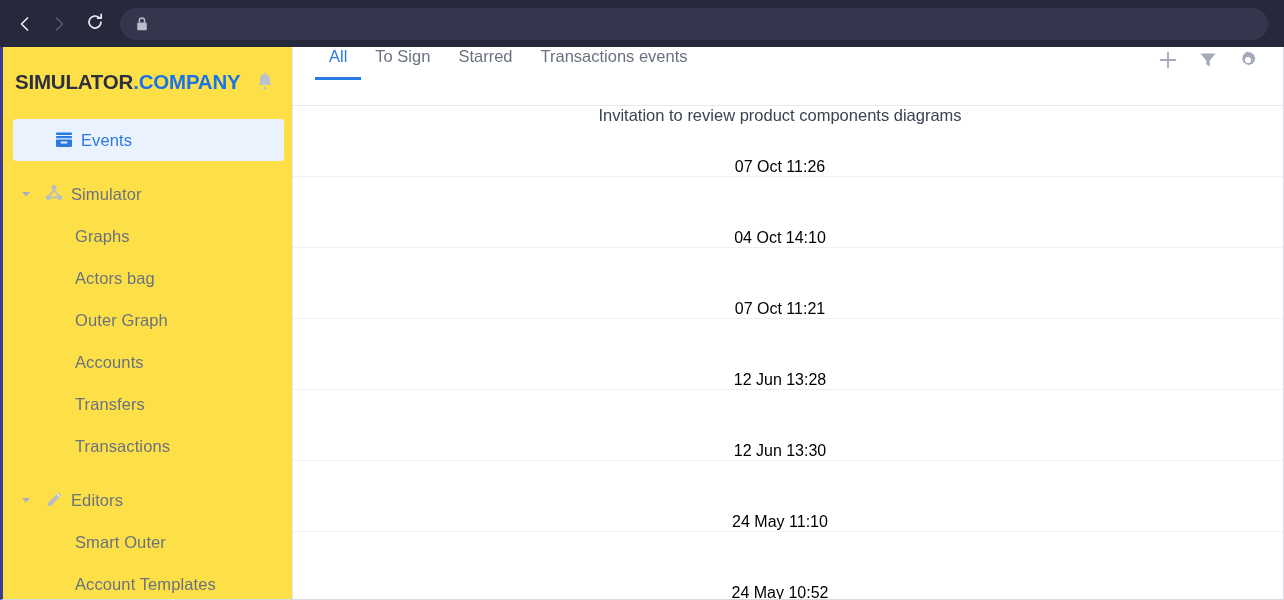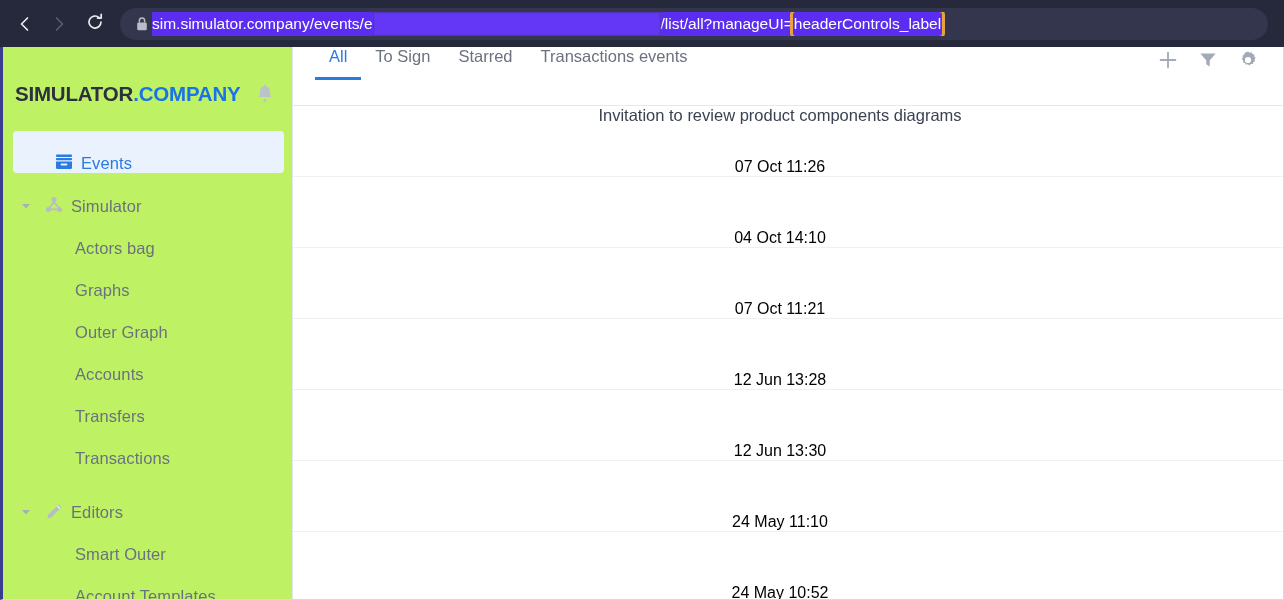--- a/index.html
+++ b/index.html
@@ -80,23 +80,23 @@
     background: #ffffff;
     border-left: 3px solid #3a3d8f;
     border-right: 1px solid #d8dadf;
     border-bottom: 1px solid #d8dadf;
   }
 
   
   .sidebar {
     width: 290px;
     flex: 0 0 290px;
-    background: #bef264;
+    background: #fde047;
     border-right: 1px solid #e3e6ea;
-    padding-top: 14px;
+    padding-top: 2px;
     overflow: hidden;
     position: relative;
   }
   .brand {
     height: 66px;
     display: flex;
     align-items: center;
     padding: 0 16px 0 12px;
   }
   .brand-text { font-size: 20.5px; font-weight: bold; letter-spacing: -0.2px; }
@@ -106,21 +106,21 @@
 
   .nav-list { padding-top: 4px; }
   .nav-item {
     height: 42px;
     display: flex;
     align-items: center;
     padding-left: 12px;
     position: relative;
   }
   .nav-item.child { padding-left: 72px; }
-  .nav-item.active { background: #eaf2fd; border-radius: 4px; margin: 0 8px 0 10px; align-items: flex-end; }
+  .nav-item.active { background: #eaf2fd; border-radius: 4px; margin: 0 8px 0 10px; }
   .nav-caret {
     width: 22px; flex: 0 0 22px;
     display: flex; align-items: center; justify-content: center;
   }
   .nav-icon {
     width: 34px; flex: 0 0 34px;
     display: flex; align-items: center; justify-content: center;
   }
   .nav-label {
     font-size: 16.5px;
@@ -222,26 +222,20 @@
     </span>
   </div>
 
   <div class="url-field">
     <span class="lock-icon">
       <svg width="14" height="16" viewBox="0 0 14 16">
         <rect x="2.2" y="6.6" width="9.6" height="7.6" rx="1.3" fill="#b9bcc9"></rect>
         <path d="M4.4 6.6 V4.5 a2.6 2.6 0 0 1 5.2 0 V6.6" stroke="#b9bcc9" stroke-width="1.5" fill="none"></path>
       </svg>
     </span>
-    <span class="url-text-wrap">
-      <span class="url-seg">sim.simulator.company/events/e</span>
-        <span class="url-redacted"></span>
-        <span class="url-seg">/list/all?manageUI=</span>
-        <span class="url-seg url-highlight">headerControls_label</span>
-    </span>
   </div>
 </div>
 
 <div class="app">
 
   <aside class="sidebar">
     <div class="brand">
       <span class="brand-text">
         <span class="brand-main">SIMULATOR</span><span class="brand-accent">.COMPANY</span>
       </span>
@@ -282,24 +276,24 @@
             <circle cx="11" cy="4.6" r="2.5" fill="#b7bcc7"></circle>
             <circle cx="5.4" cy="14.4" r="2.5" fill="#b7bcc7"></circle>
             <circle cx="16.6" cy="14.4" r="2.5" fill="#b7bcc7"></circle>
             <path d="M11 7 L6.4 12.6 M11 7 L15.6 12.6 M7.6 14.4 H14.4" stroke="#b7bcc7" stroke-width="1.7"></path>
           </svg>
         </span>
         <span class="nav-label">Simulator</span>
       </div>
 
       <div class="nav-item child">
+        <span class="nav-label">Graphs</span>
+      </div>
+      <div class="nav-item child">
         <span class="nav-label">Actors bag</span>
-      </div>
-      <div class="nav-item child">
-        <span class="nav-label">Graphs</span>
       </div>
       <div class="nav-item child">
         <span class="nav-label">Outer Graph</span>
       </div>
       <div class="nav-item child">
         <span class="nav-label">Accounts</span>
       </div>
       <div class="nav-item child">
         <span class="nav-label">Transfers</span>
       </div>

